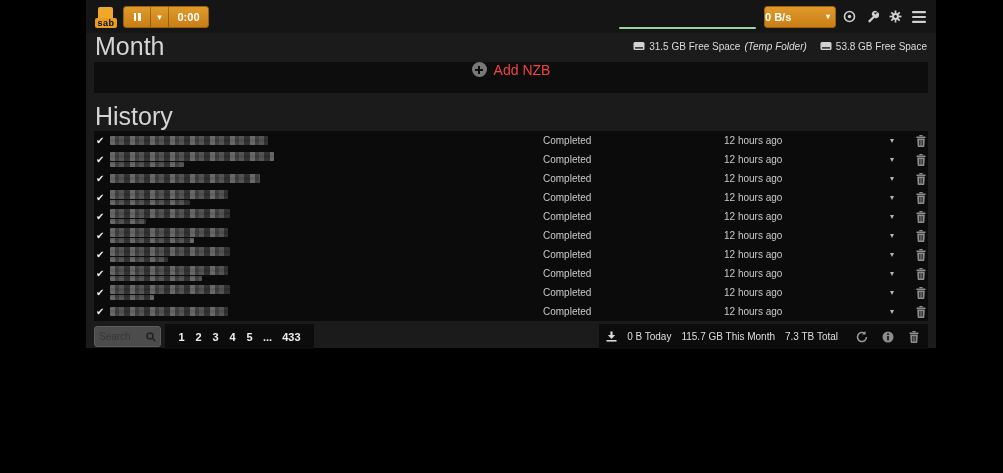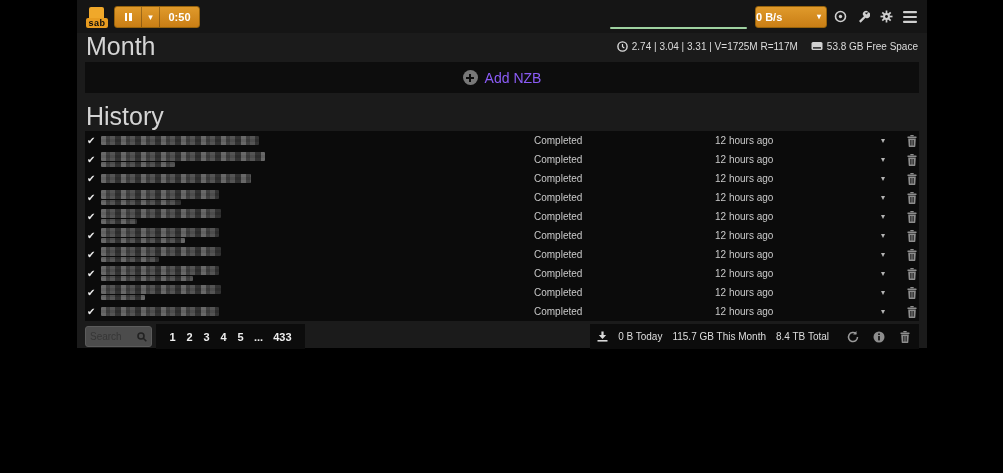--- a/index.html
+++ b/index.html
@@ -1,18 +1,18 @@
 <!DOCTYPE html>
 <html><head>
 <meta charset="utf-8">
 <style>
   * { margin:0; padding:0; box-sizing:border-box; }
   html,body { width:1003px; height:473px; background:#000; overflow:hidden;
               font-family:"Liberation Sans", sans-serif; }
-  .app { position:absolute; left:77px; top:0; width:850px; height:348px; background:#1b1b1b; }
+  .app { position:absolute; left:86px; top:0; width:850px; height:348px; background:#1b1b1b; }
 
   
   .navbar { height:33px; display:flex; align-items:center; padding:0 9px; background:#151515; }
   .logo { width:22px; height:22px; position:relative; cursor:pointer; }
   .logo .folder { position:absolute; left:3px; top:1px; width:15px; height:12px; background:#f0a82a; border-radius:2px 2px 1px 1px; box-shadow:0 2px 0 #c07f12; }
   .logo .logo-text { position:absolute; left:0; bottom:0; width:22px; text-align:center; font-size:9px; font-weight:bold; color:#0d0d0d; background:#e89c20; border-radius:2px; line-height:10px; letter-spacing:0.5px; }
   .btn-orange { background:linear-gradient(180deg,#e09a2b,#c97e15); border:1px solid #97630c; color:#fff; }
   .pause-group { margin-left:6px; display:flex; height:22px; border-radius:3px; overflow:hidden; }
   .pause-group .seg { display:flex; align-items:center; justify-content:center; height:100%; border-right:1px solid rgba(0,0,0,0.28); cursor:pointer; }
   .seg-pause { width:27px; }
@@ -28,21 +28,21 @@
   .nav-icons .nicon { width:17px; height:17px; display:flex; align-items:center; justify-content:center; cursor:pointer; }
 
   
   .sec-header { display:flex; align-items:center; justify-content:space-between; padding:0 9px; height:24px; margin-top:1px; }
   .sec-title { font-size:25px; color:#d4d4d4; line-height:24px; white-space:nowrap; }
   .queue-meta { display:flex; align-items:center; gap:13px; font-size:10px; color:#dcdcdc; white-space:nowrap; }
   .meta-item { display:flex; align-items:center; gap:4px; }
   .meta-note { font-style:italic; }
 
   
-  .addnzb { margin:4px 8px 0; height:31px; background:#0d0d0d; display:flex; align-items:center; justify-content:center; gap:7px; color:#8b5cf6; font-size:14px; cursor:pointer; }
+  .addnzb { margin:4px 8px 0; height:31px; background:#0d0d0d; display:flex; justify-content:center; gap:7px; color:#ef4444; font-size:14px; cursor:pointer; }
   .plus-circle { width:15px; height:15px; border-radius:50%; background:#787878; position:relative; }
   .plus-circle::before, .plus-circle::after { content:""; position:absolute; background:#0d0d0d; }
   .plus-circle::before { left:3.5px; top:6.5px; width:8px; height:2px; }
   .plus-circle::after { left:6.5px; top:3.5px; width:2px; height:8px; }
 
   
   .hist-header { margin-top:11px; }
   .history-list { margin:3px 8px 0; background:#0b0b0b; }
   .hrow { display:flex; align-items:center; height:19px; font-size:10px; color:#c9c9c9; padding:0 2px; cursor:pointer; }
   .hrow .check { width:14px; color:#ececec; font-size:10px; line-height:10px; }
@@ -83,21 +83,21 @@
     <div class="pause-group btn-orange">
       <span class="seg seg-pause">
         <span class="pause-bars">
             <i></i>
             <i></i>
           </span>
       </span>
       <span class="seg seg-caret">
         <span>▾</span>
       </span>
-      <span class="seg seg-time">0:50</span>
+      <span class="seg seg-time">0:00</span>
     </div>
     <div class="nav-spacer"></div>
     <div class="sparkline"></div>
     <div class="speed-btn btn-orange">
       <span>0 B/s</span>
       <span class="caret">▾</span>
     </div>
     <div class="nav-icons">
       <span class="nicon">
         <svg width="13" height="13" viewBox="0 0 13 13">
@@ -131,25 +131,26 @@
             </g>
           </svg>
       </span>
     </div>
   </div>
 
   <div class="sec-header">
     <div class="sec-title">Month</div>
     <div class="queue-meta">
       <span class="meta-item">
-        <svg width="11" height="11" viewBox="0 0 11 11">
-            <circle cx="5.5" cy="5.5" r="4.6" fill="none" stroke="#dcdcdc" stroke-width="1.4"></circle>
-            <path d="M5.5 3 v2.7 l1.8 1.2" fill="none" stroke="#dcdcdc" stroke-width="1.2"></path>
-          </svg>
-        <span>2.74 | 3.04 | 3.31 | V=1725M R=117M</span>
+        <svg width="12" height="10" viewBox="0 0 12 10">
+            <rect x="0.5" y="1" width="11" height="8" rx="1.5" fill="#d2d2d2"></rect>
+            <rect x="2" y="6.2" width="8" height="1.4" fill="#1b1b1b"></rect>
+          </svg>
+        <span>31.5 GB Free Space</span>
+        <span class="meta-note">(Temp Folder)</span>
       </span>
       <span class="meta-item">
         <svg width="12" height="10" viewBox="0 0 12 10">
             <rect x="0.5" y="1" width="11" height="8" rx="1.5" fill="#d2d2d2"></rect>
             <rect x="2" y="6.2" width="8" height="1.4" fill="#1b1b1b"></rect>
           </svg>
         <span>53.8 GB Free Space</span>
       </span>
     </div>
   </div>
@@ -436,21 +437,21 @@
     <div class="footer-stats">
       <svg width="11" height="11" viewBox="0 0 11 11">
           <g fill="#d8d8d8">
             <rect x="4.4" y="0.5" width="2.2" height="4.2"></rect>
             <path d="M1.8 4 h7.4 L5.5 8 Z"></path>
             <rect x="0.5" y="9" width="10" height="1.6"></rect>
           </g>
         </svg>
       <span>0 B Today</span>
       <span>115.7 GB This Month</span>
-      <span>8.4 TB Total</span>
+      <span>7.3 TB Total</span>
       <div class="footer-icons">
         <span class="ficon">
           <svg width="12" height="12" viewBox="0 0 12 12">
               <path d="M10.5 6 a4.5 4.5 0 1 1 -1.4 -3.2" fill="none" stroke="#9a9a9a" stroke-width="1.5"></path>
               <path d="M9.5 0 v3.4 h-3.4 Z" fill="#9a9a9a"></path>
             </svg>
         </span>
         <span class="ficon">
           <svg width="12" height="12" viewBox="0 0 12 12">
               <circle cx="6" cy="6" r="5.5" fill="#8d8d8d"></circle>

